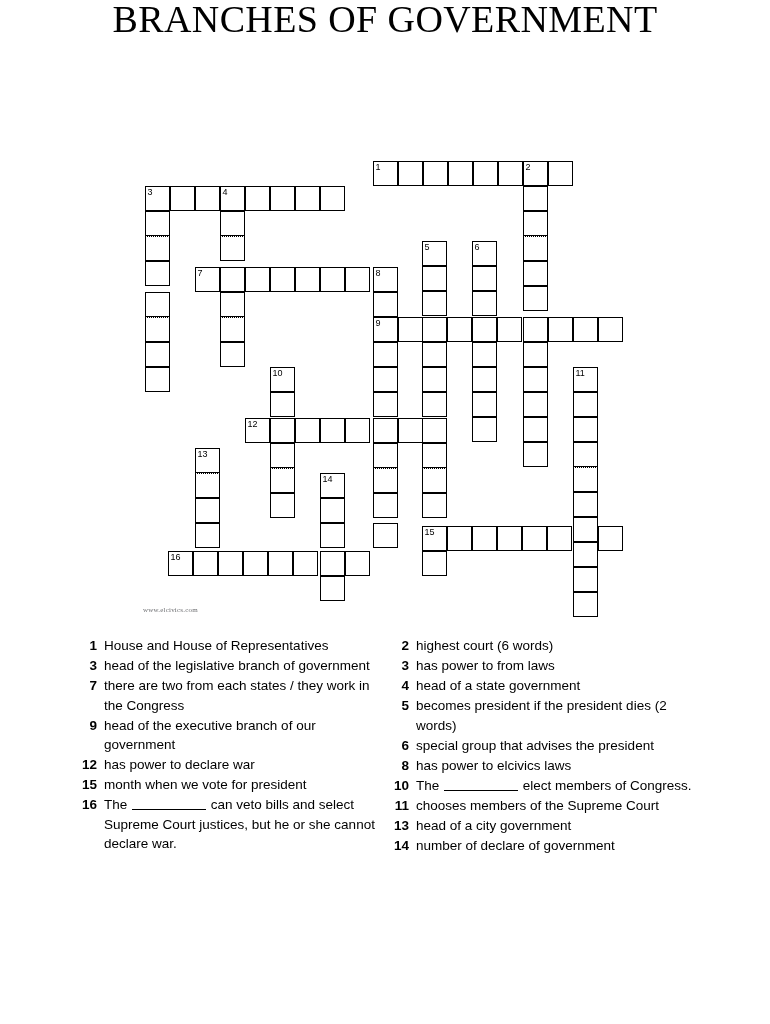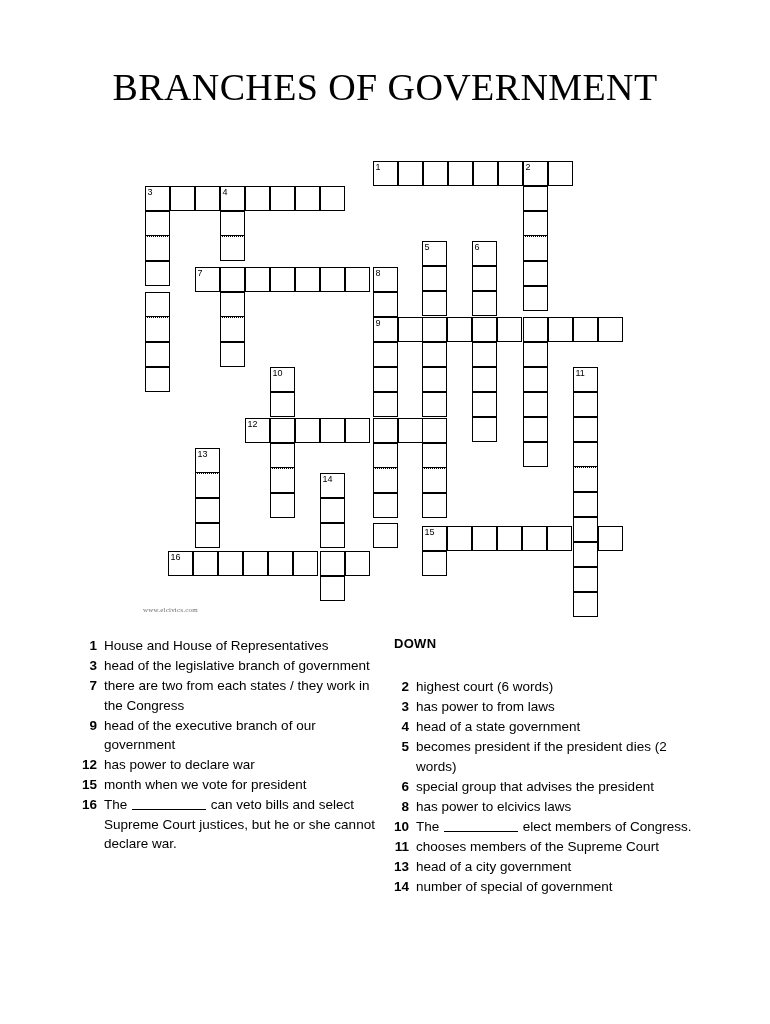--- a/index.html
+++ b/index.html
@@ -24,21 +24,20 @@
     top: 0;
     width: 770px;
     text-align: center;
   }
   #page-title {
     font-family: "Liberation Serif", serif;
     font-size: 38px;
     font-weight: normal;
     letter-spacing: 0.4px;
     margin: 0;
-    padding-top: 68px;
     line-height: 1.05;
     white-space: nowrap;
   }
   #page-subtitle {
     font-family: "Liberation Serif", serif;
     font-size: 17px;
     margin: 0;
     padding-top: 8px;
     line-height: 1.1;
   }
@@ -330,21 +329,20 @@
         <span class="clue-text">month when we vote for president</span>
       </li>
       <li class="clue-item">
         <span class="clue-number">16</span>
         <span class="clue-text">The <span class="blank-rule"></span> can veto bills and select Supreme Court justices, but he or she cannot declare war.</span>
       </li>
     </ul>
 </div>
 
 <div class="clue-column" id="down-column">
-  <h2 class="clue-heading">DOWN</h2>
   <ul class="clue-list" id="down-list">
       <li class="clue-item">
         <span class="clue-number">2</span>
         <span class="clue-text">highest court (6 words)</span>
       </li>
       <li class="clue-item">
         <span class="clue-number">3</span>
         <span class="clue-text">has power to from laws</span>
       </li>
       <li class="clue-item">
@@ -370,16 +368,16 @@
       <li class="clue-item">
         <span class="clue-number">11</span>
         <span class="clue-text">chooses members of the Supreme Court</span>
       </li>
       <li class="clue-item">
         <span class="clue-number">13</span>
         <span class="clue-text">head of a city government</span>
       </li>
       <li class="clue-item">
         <span class="clue-number">14</span>
-        <span class="clue-text">number of special of government</span>
+        <span class="clue-text">number of declare of government</span>
       </li>
     </ul>
 </div>
 
 </body></html>

